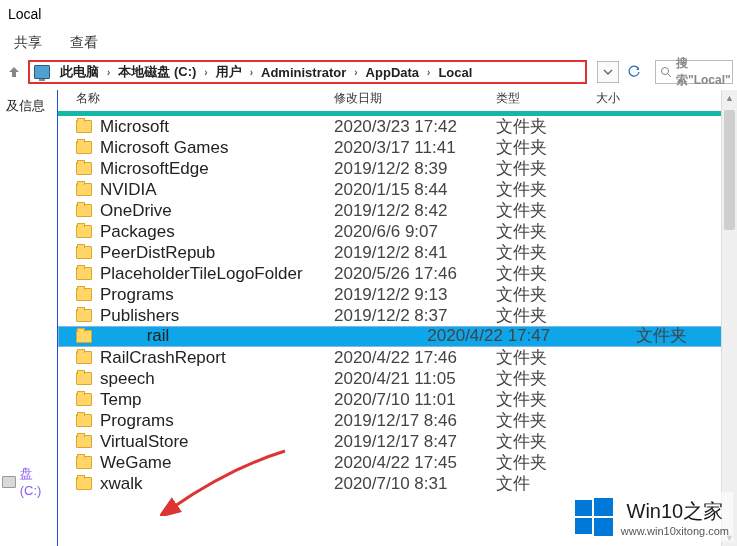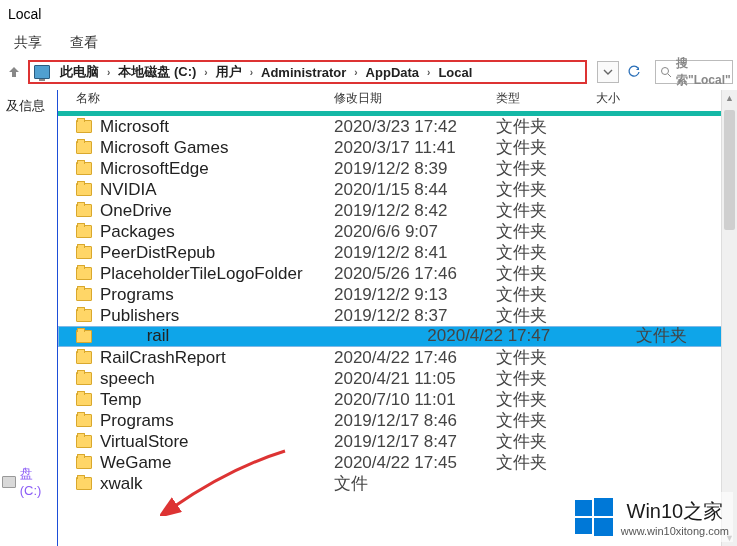--- a/index.html
+++ b/index.html
@@ -215,20 +215,21 @@
       </div>
       <div class="row">
         <div class="icon folder-icon"></div>
         <div class="cell c-name">WeGame</div>
         <div class="cell c-date">2020/4/22 17:45</div>
         <div class="cell c-type">文件夹</div>
       </div>
       <div class="row">
         <div class="icon folder-icon"></div>
         <div class="cell c-name">xwalk</div>
+        <div class="cell c-date">2020/7/10 8:31</div>
         <div class="cell c-type">文件</div>
       </div>
     </div>
   <div class="scrollbar">
     <div class="sb-arrow">▲</div>
     <div class="sb-thumb"></div>
     <div class="sb-arrow" style="position:absolute;bottom:0;left:0;right:0">▼</div>
   </div>
 </div>
 

